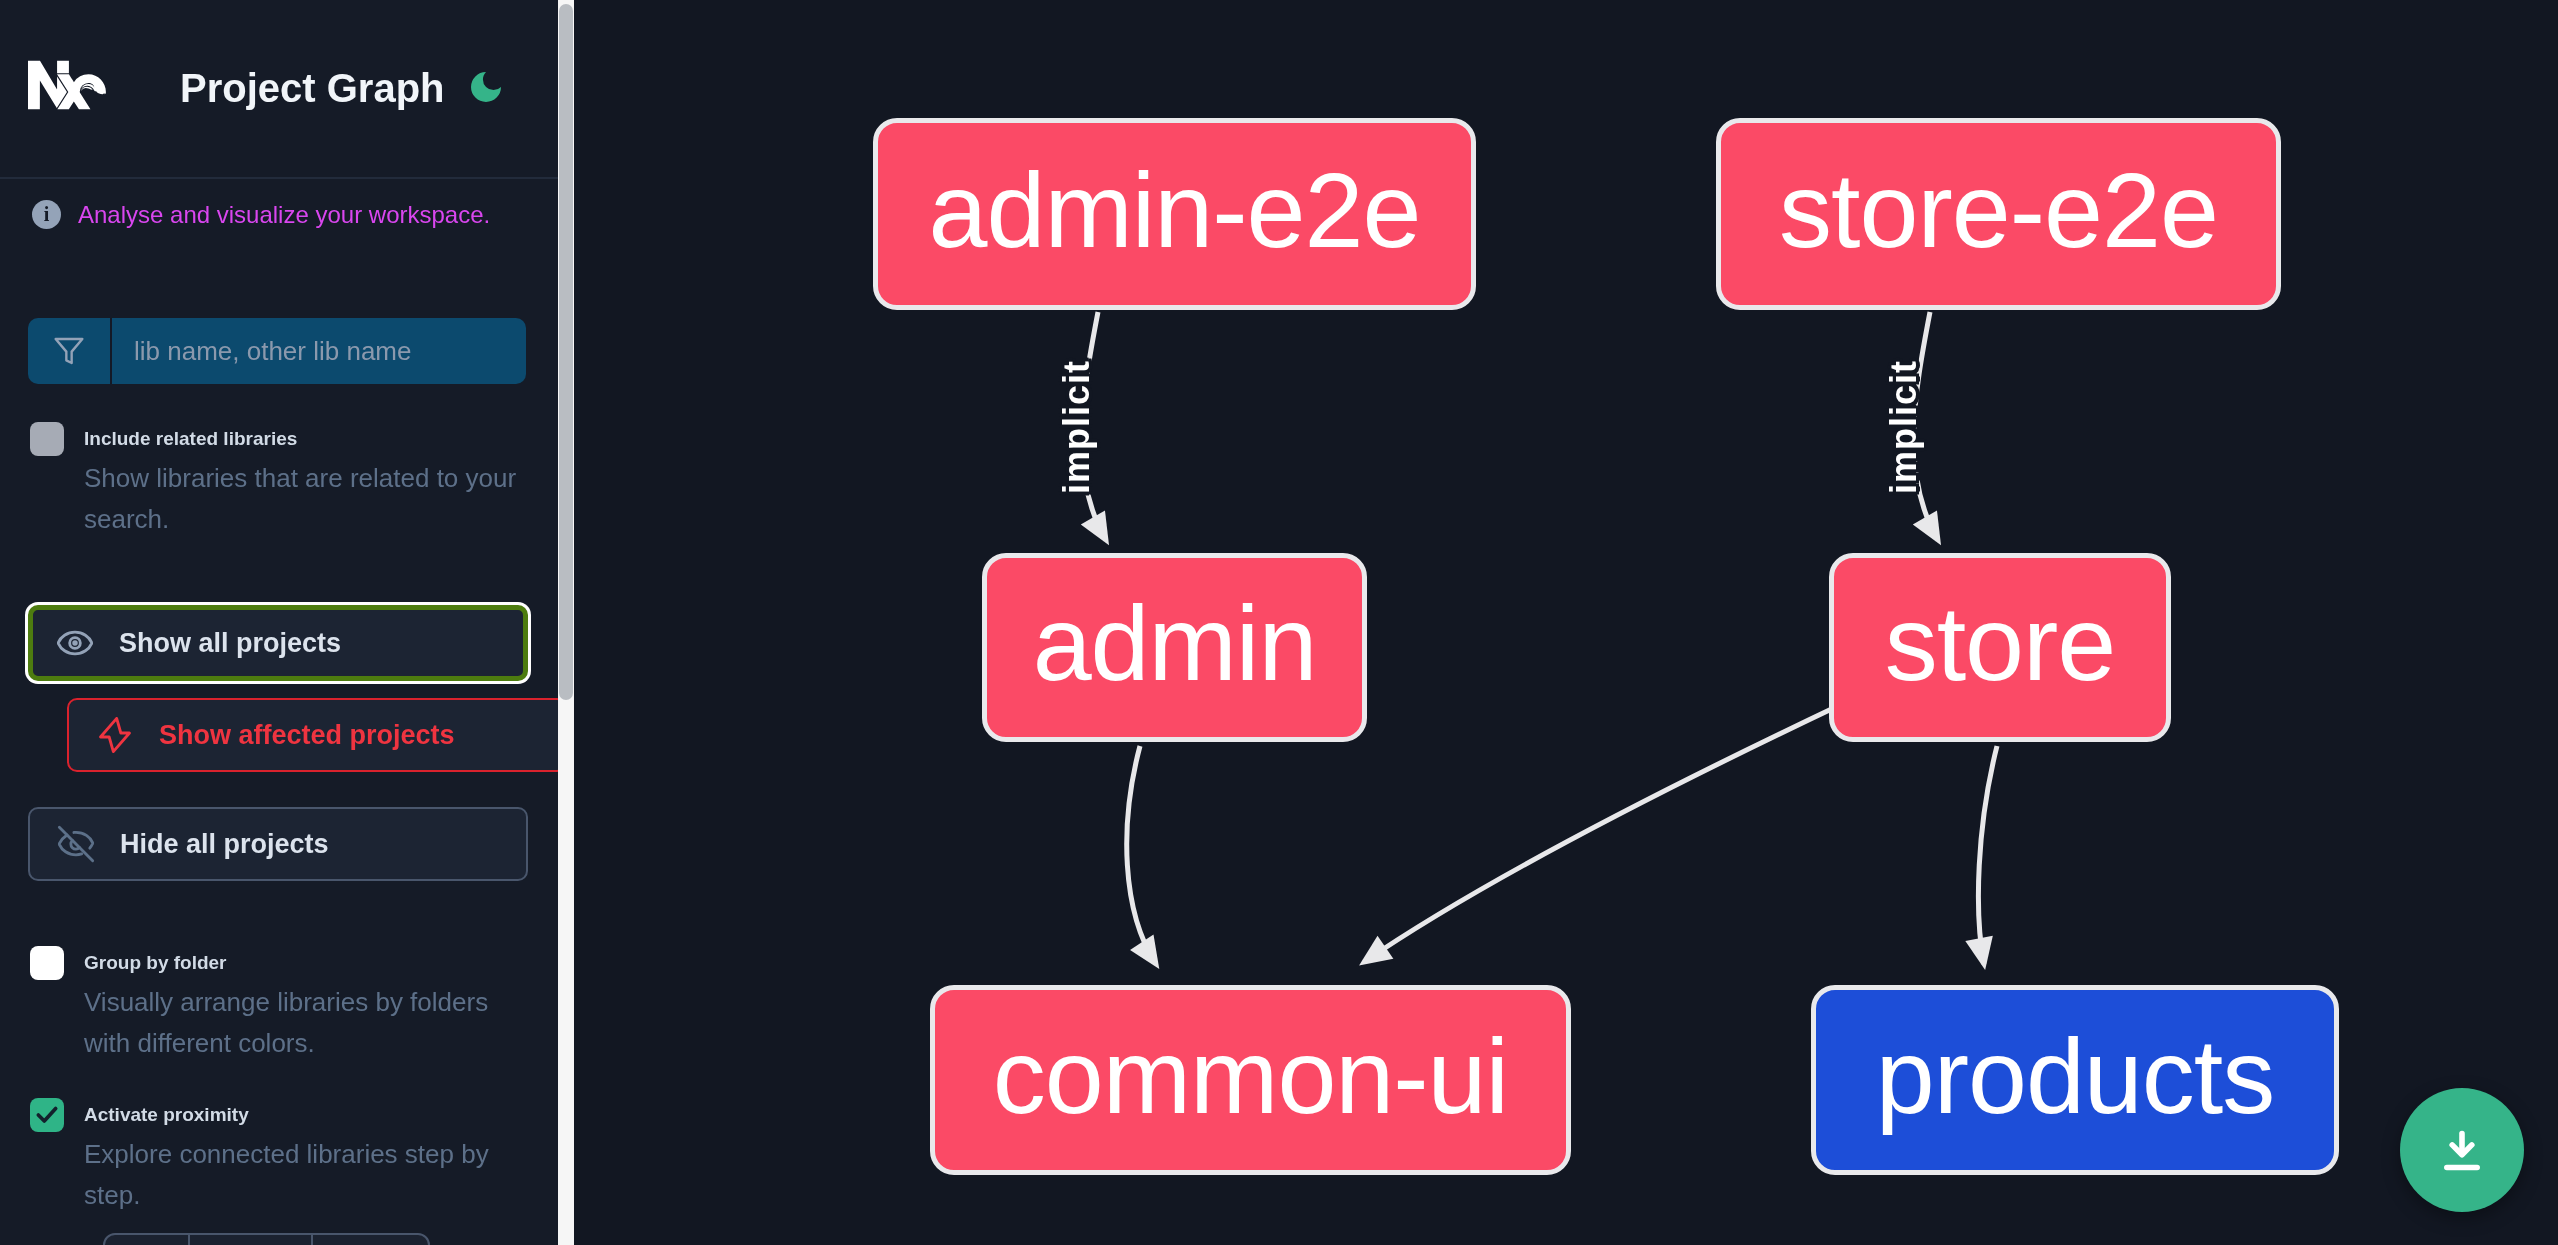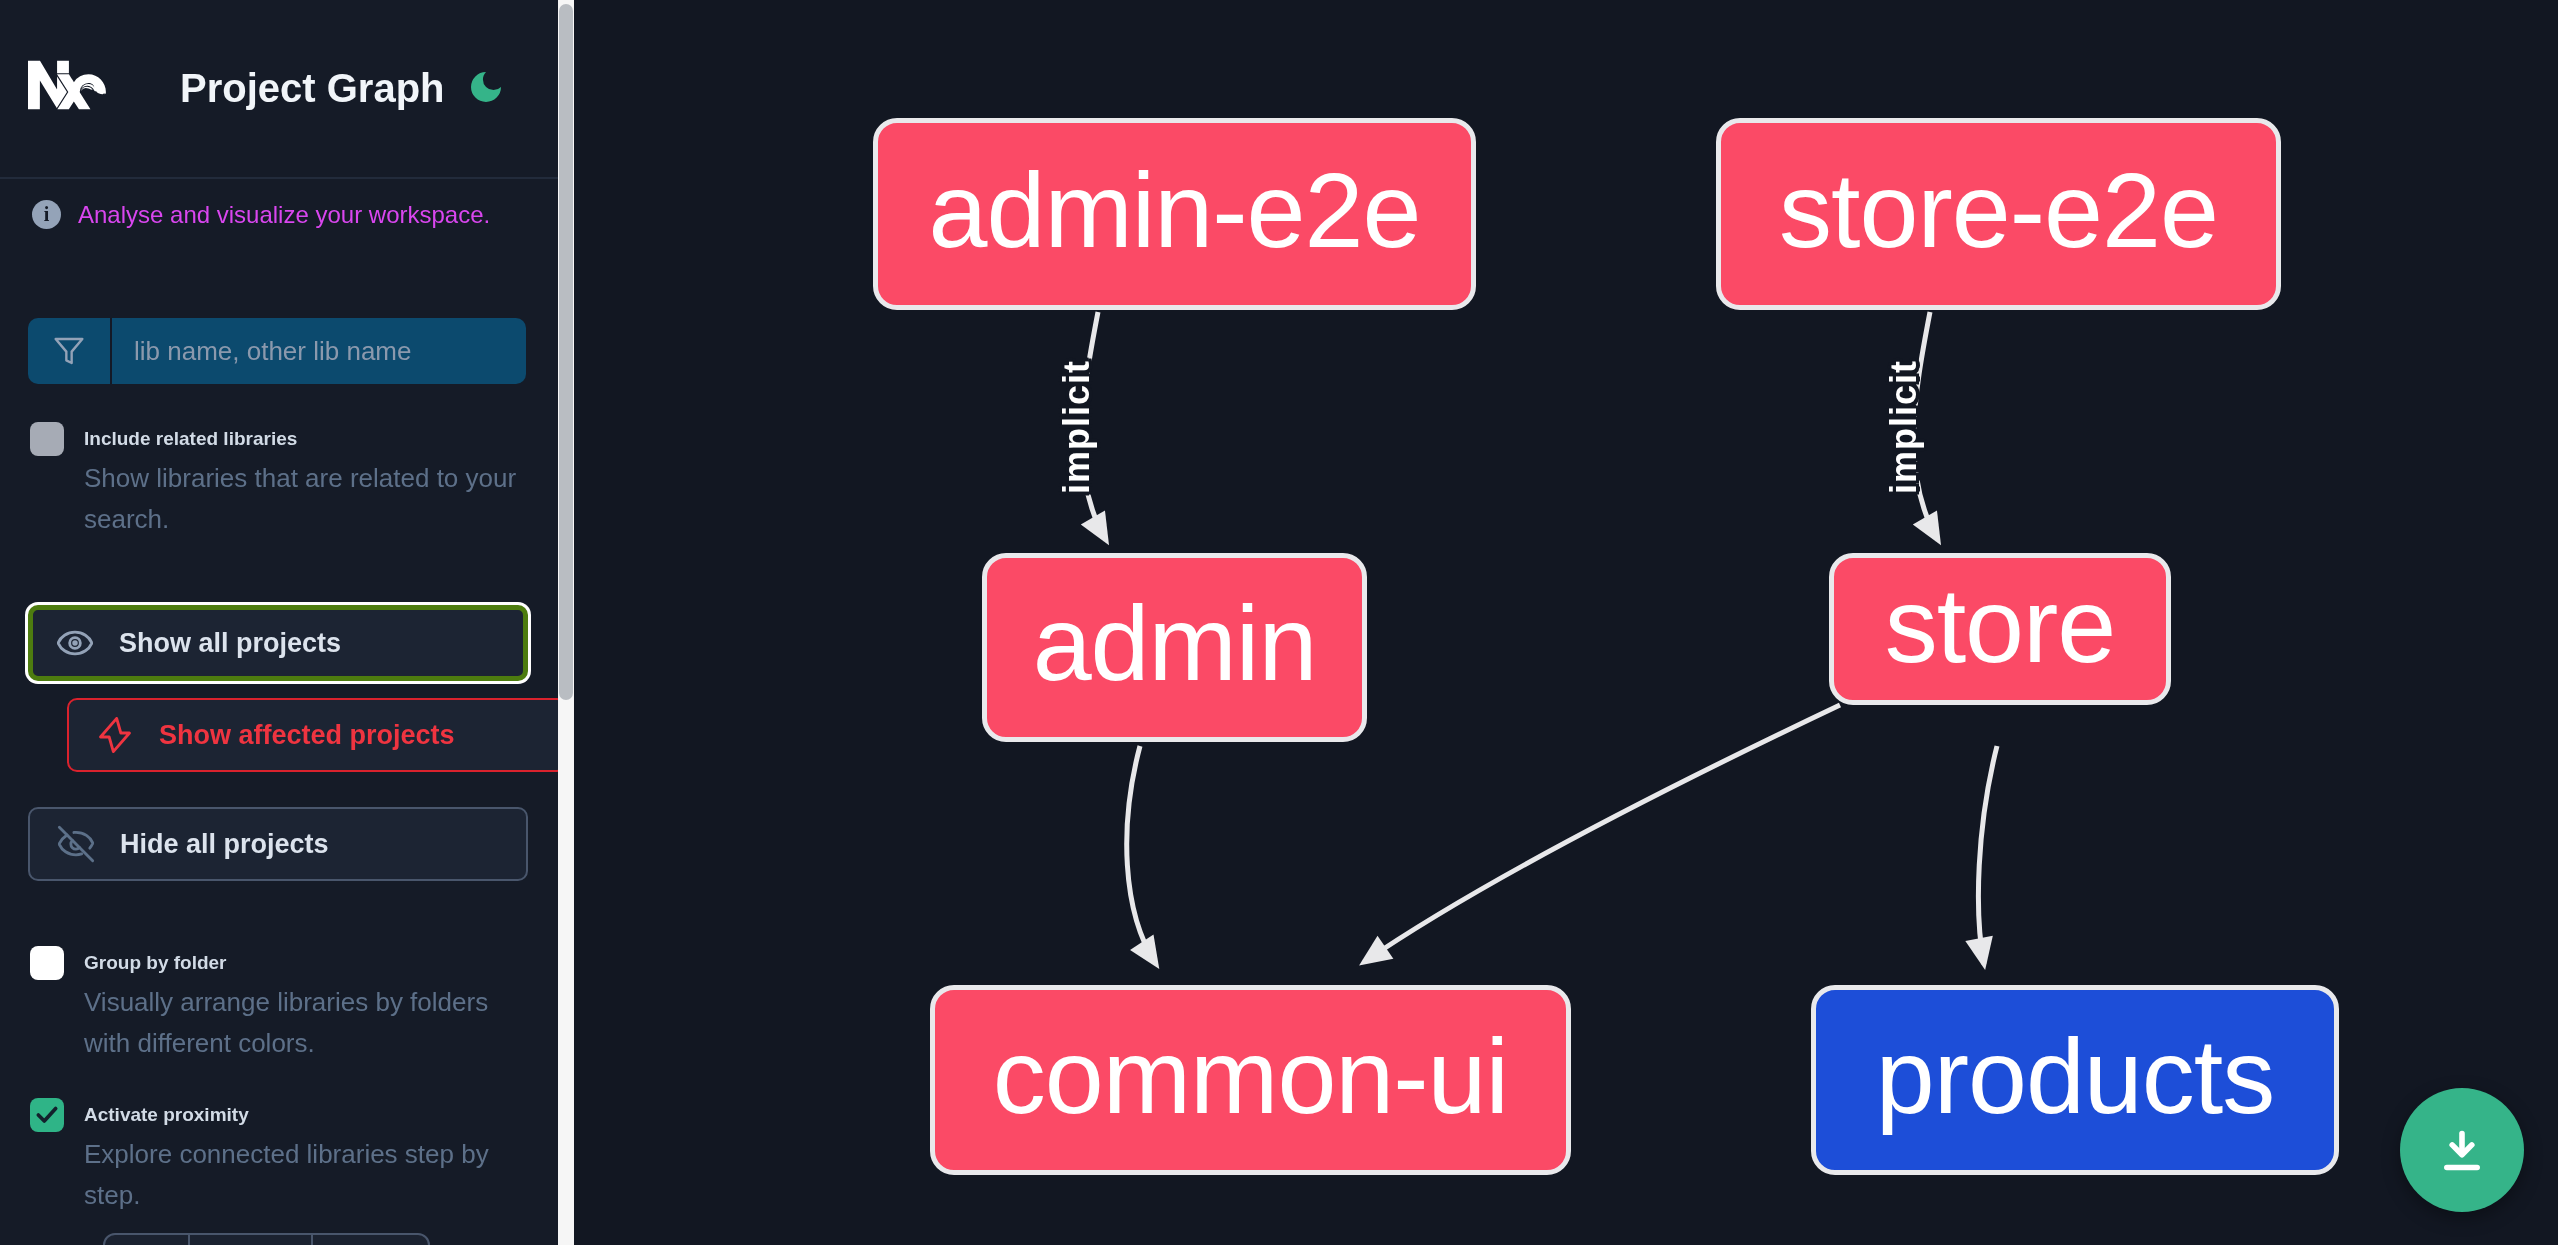--- a/index.html
+++ b/index.html
@@ -165,21 +165,21 @@
         <path d="M1423 746 C 1403 825, 1400 912, 1410 964" marker-end="url(#arr)"></path>
       </g>
     </svg>
 
     <div class="edge-label" style="left:503px;top:427px">implicit</div>
     <div class="edge-label" style="left:1330px;top:427px">implicit</div>
 
     <div class="node" style="left:299px;top:118px;width:603px;height:192px">admin-e2e</div>
     <div class="node" style="left:1142px;top:118px;width:565px;height:192px">store-e2e</div>
     <div class="node" style="left:408px;top:553px;width:385px;height:189px">admin</div>
-    <div class="node" style="left:1255px;top:553px;width:342px;height:152px">store</div>
+    <div class="node" style="left:1255px;top:553px;width:342px;height:189px">store</div>
     <div class="node" style="left:356px;top:985px;width:641px;height:190px">common-ui</div>
     <div class="node gray" style="left:1237px;top:985px;width:528px;height:190px">products</div>
 
     <button class="fab">
       <svg width="56" height="56" viewBox="0 0 24 24" fill="none" stroke="#ffffff" stroke-width="2.4" stroke-linecap="round" stroke-linejoin="round">
         <path d="M12 5v8.5"></path>
           <path d="m7.8 9.8 4.2 4.2 4.2-4.2"></path>
           <path d="M5.5 19.5h13"></path>
       </svg>
     </button>

